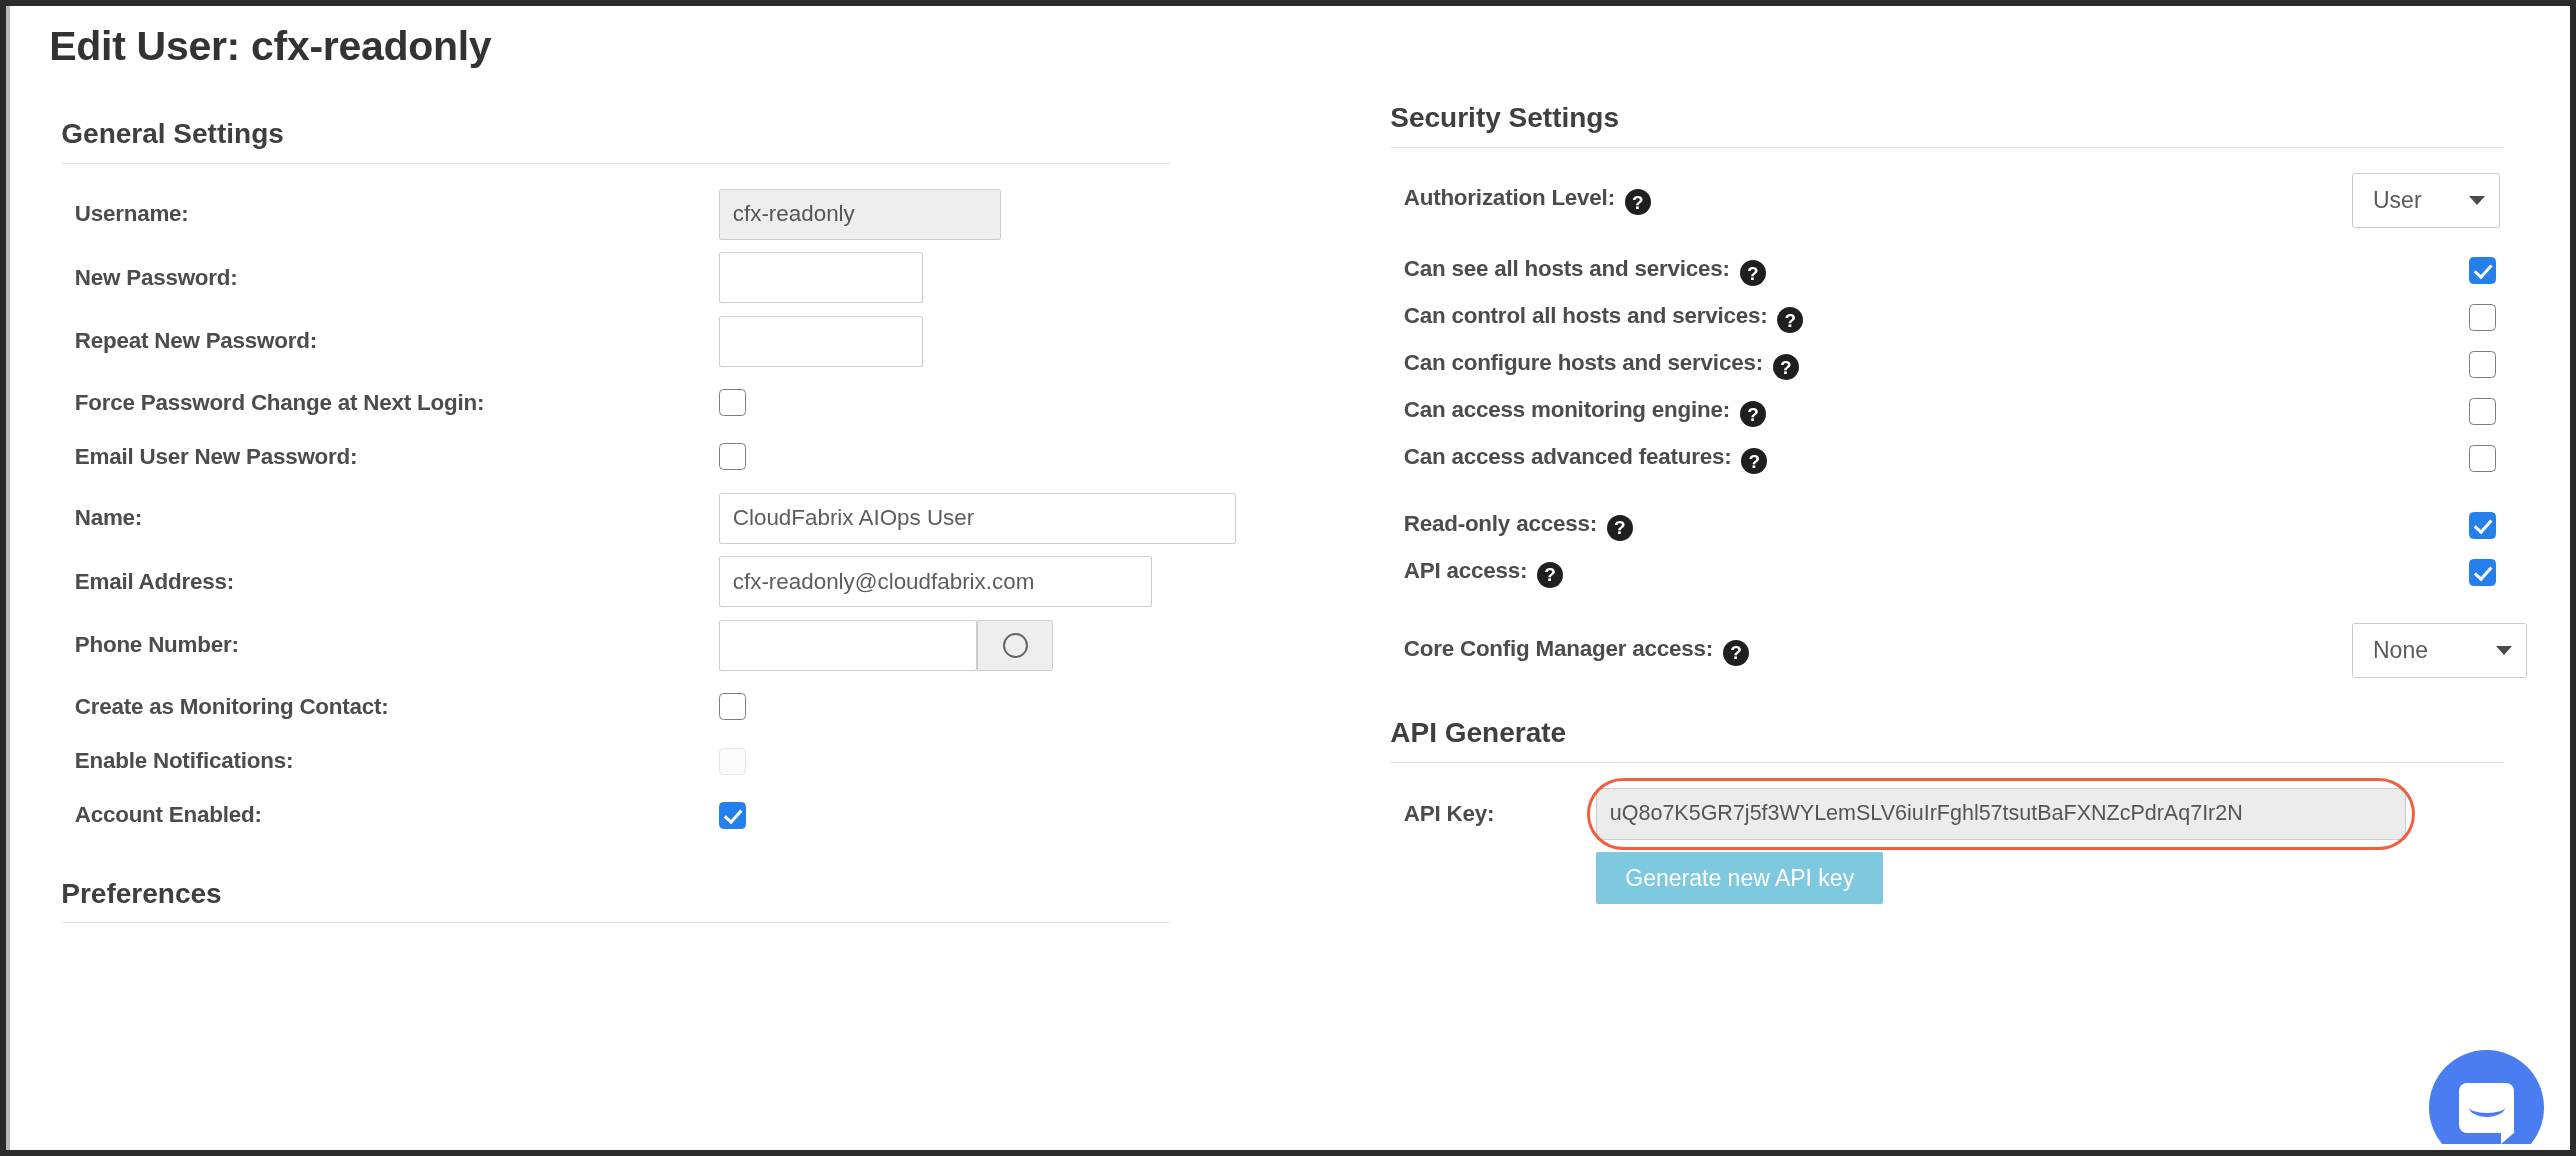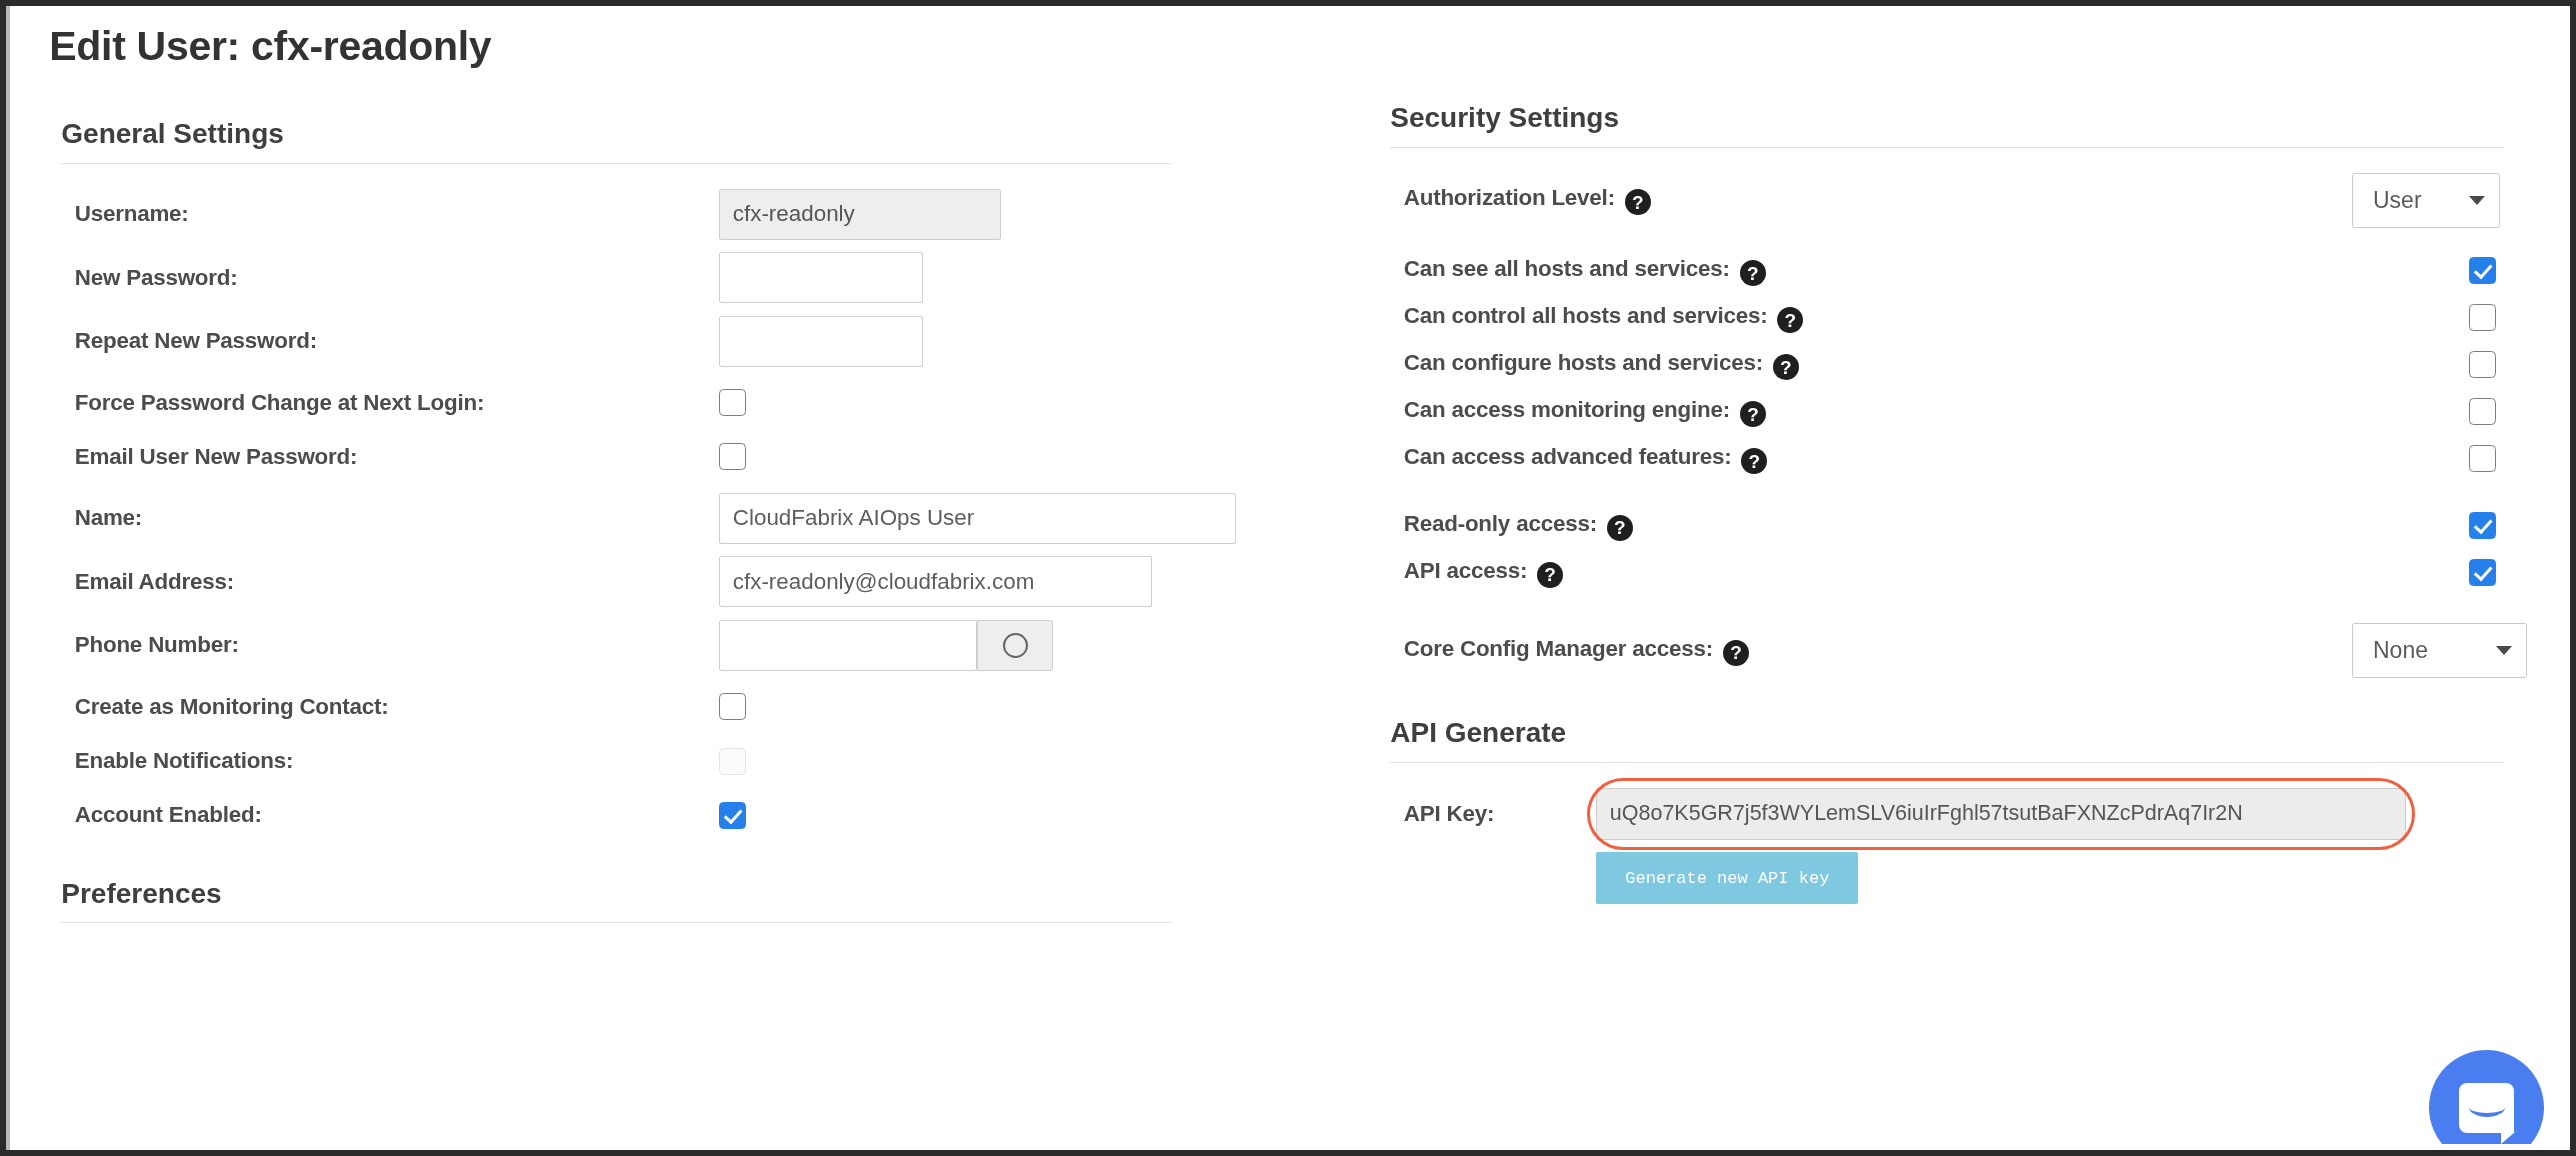--- a/index.html
+++ b/index.html
@@ -219,25 +219,25 @@
   }
 
   .btn-generate {
     display: inline-flex;
     align-items: center;
     justify-content: center;
     height: 52px;
     padding: 0 29px;
     background: #7ec8e0;
     color: #ffffff;
-    font-size: 17px;
+    font-size: 23px;
     border: none;
     border-radius: 1.8px;
     cursor: pointer;
-    font-family: Liberation Mono, monospace;
+    font-family: Liberation Sans, sans-serif;
   }
 
   
   #chat-launcher {
     position: absolute;
     right: 19.7px;
     bottom: -21.5px;
     width: 115px; height: 115px;
     border-radius: 50%;
     background: #4a7ef0;

